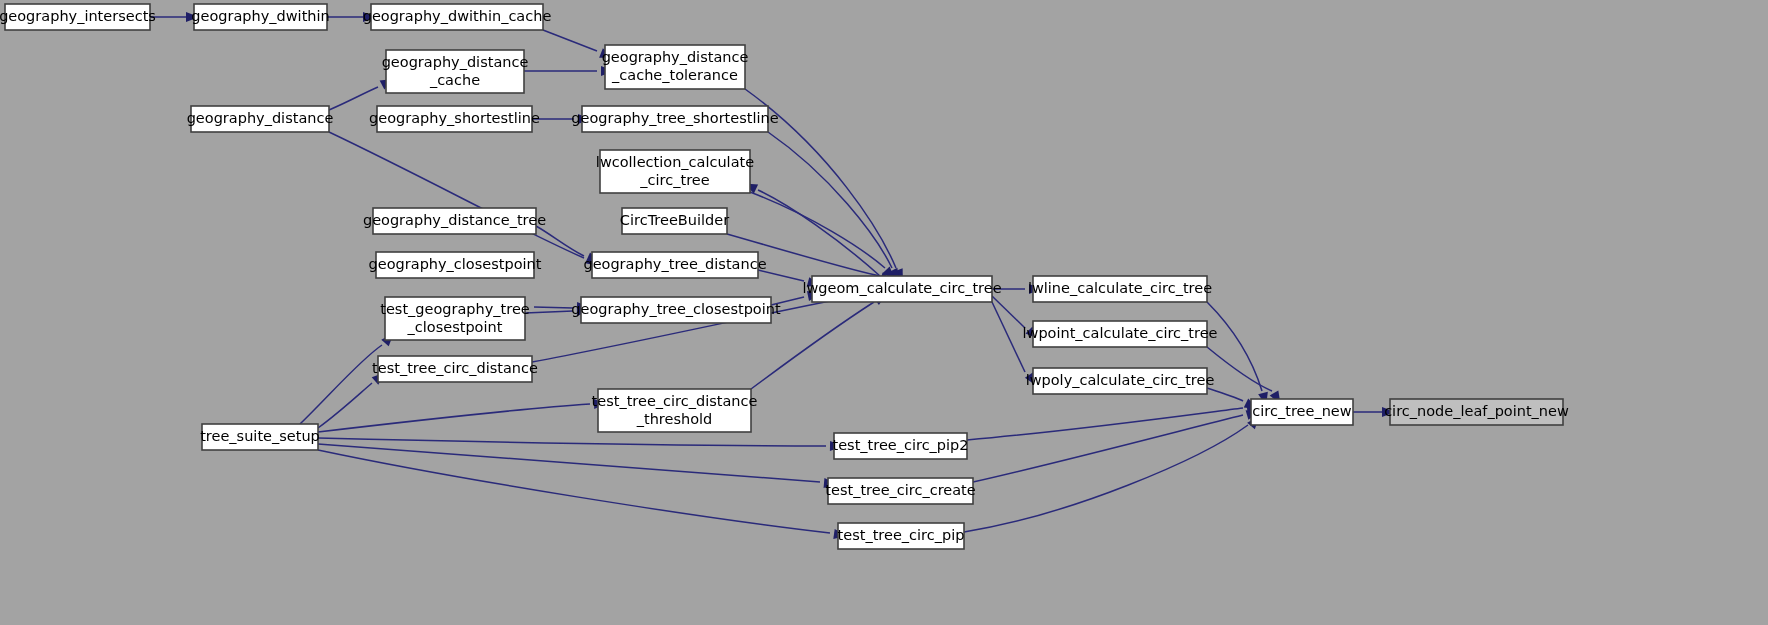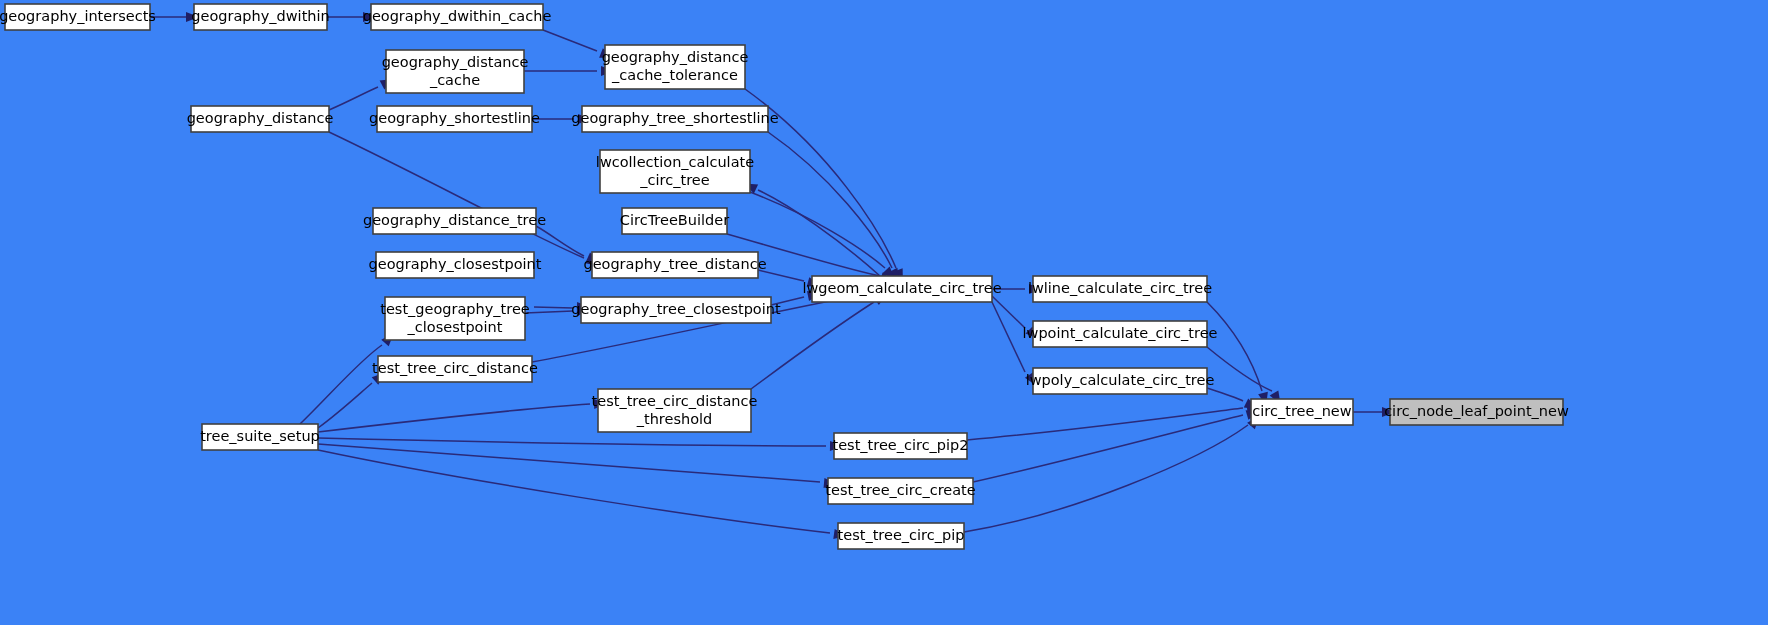--- a/index.html
+++ b/index.html
@@ -11,21 +11,21 @@
   body {
     width: 1768px;
     height: 625px;
     font-family: "DejaVu Sans", "Liberation Sans", sans-serif;
     overflow: hidden;
   }
   #graph-root {
     position: relative;
     width: 1768px;
     height: 625px;
-    background: #3b82f6;
+    background: #a3a3a3;
   }
   svg#callgraph {
     display: block;
     width: 1768px;
     height: 625px;
   }
   .node-box {
     fill: #ffffff;
     stroke: #404040;
     stroke-width: 1.6;

